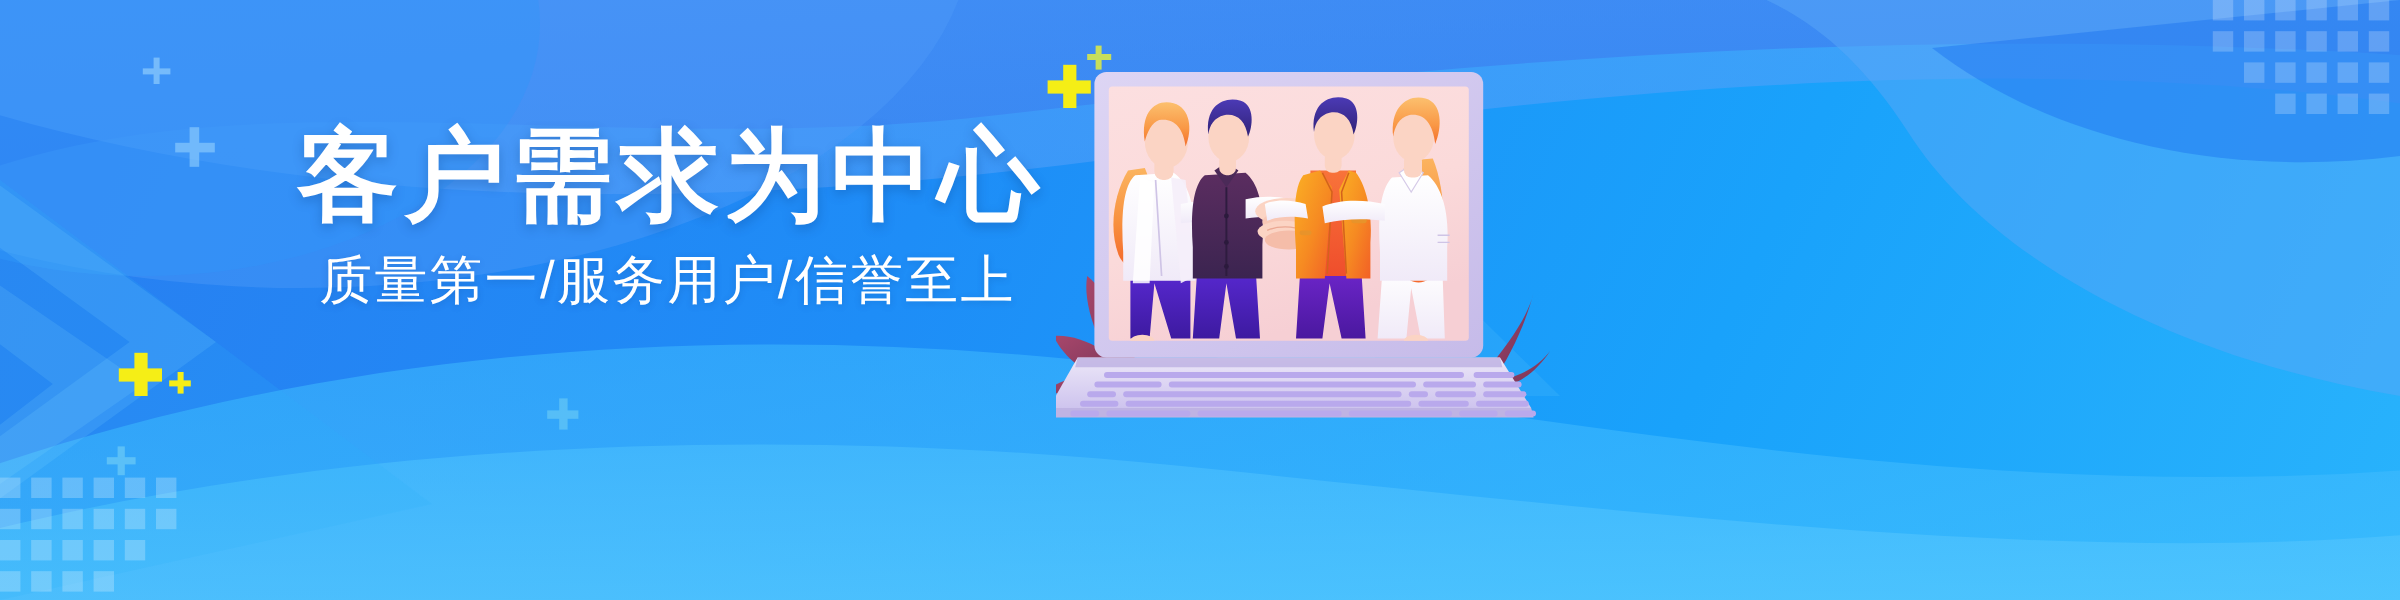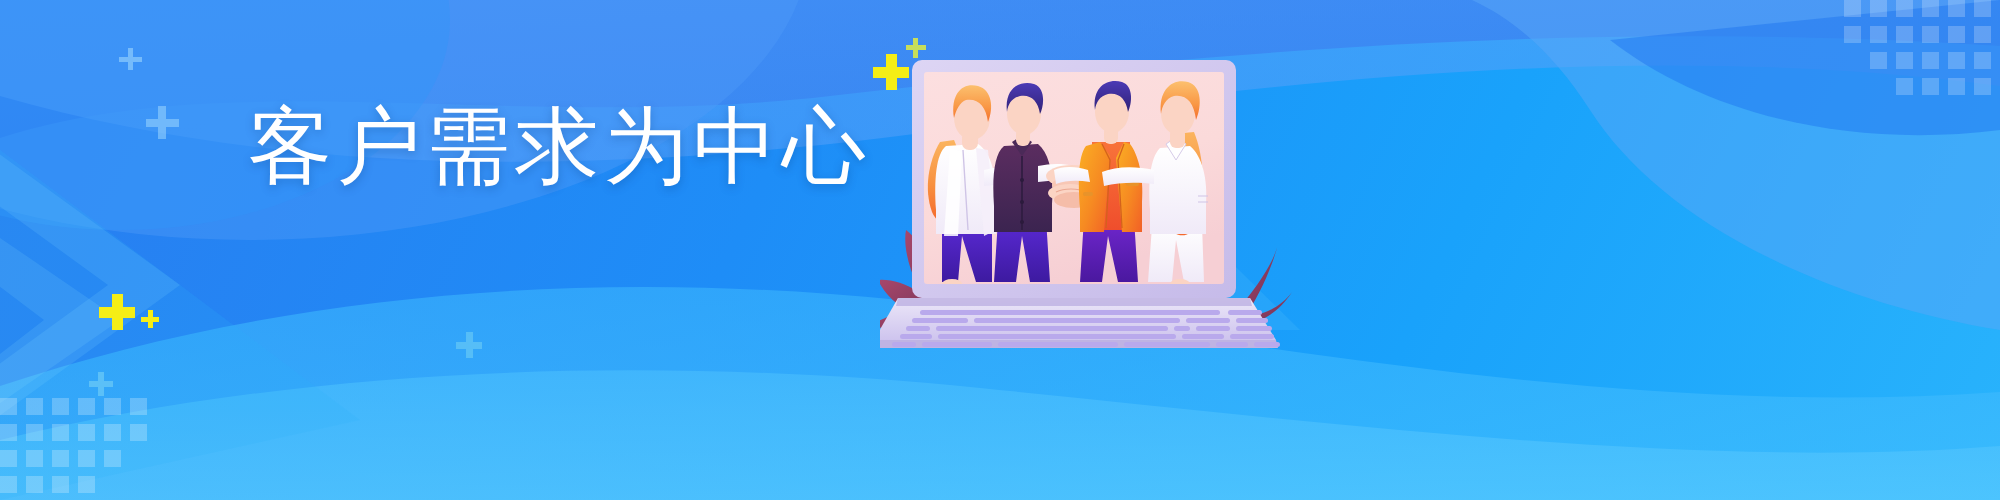--- a/index.html
+++ b/index.html
@@ -41,21 +41,21 @@
     top: 104px;
     width: 620px;
     z-index: 40;
   }
 
   .headline {
     margin: 0;
     color: #ffffff;
     font-size: 84px;
     line-height: 1;
-    font-weight: 400;
+    font-weight: 700;
     letter-spacing: 5px;
     text-shadow: 0 3px 10px rgba(8, 52, 120, 0.28);
     white-space: nowrap;
   }
 
   .subline {
     margin: 24px 0 0 18px;
     color: #ffffff;
     font-size: 44px;
     line-height: 1;
@@ -216,20 +216,21 @@
       <rect x="906" y="45" width="20" height="5" fill="#d7e84b"></rect>
     </g>
     <g opacity="0.55">
       <rect x="466" y="332" width="7" height="26" fill="#74d2f6"></rect>
       <rect x="456" y="342" width="26" height="7" fill="#74d2f6"></rect>
     </g>
   </svg>
 
   <div class="copy">
     <h1 class="headline">客户需求为中心</h1>
+    <p class="subline">质量第一/服务用户/信誉至上</p>
   </div>
 
   <div class="illustration">
     <svg width="420" height="330" viewBox="0 0 420 330">
       <defs>
         <linearGradient id="screenBg" x1="0" y1="0" x2="0.4" y2="1">
           <stop offset="0%" stop-color="#fcdfe0"></stop>
           <stop offset="60%" stop-color="#fbdada"></stop>
           <stop offset="100%" stop-color="#f6cfd4"></stop>
         </linearGradient>

